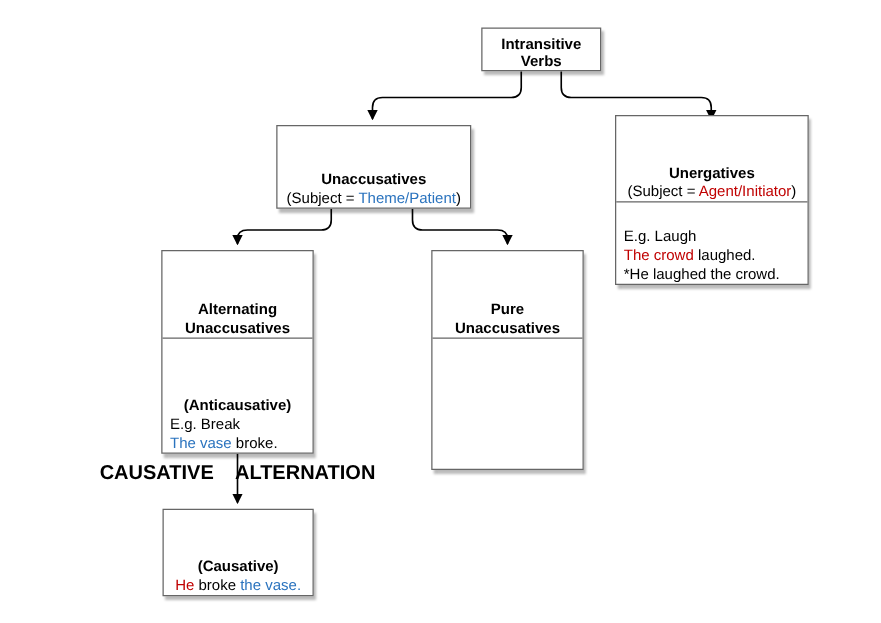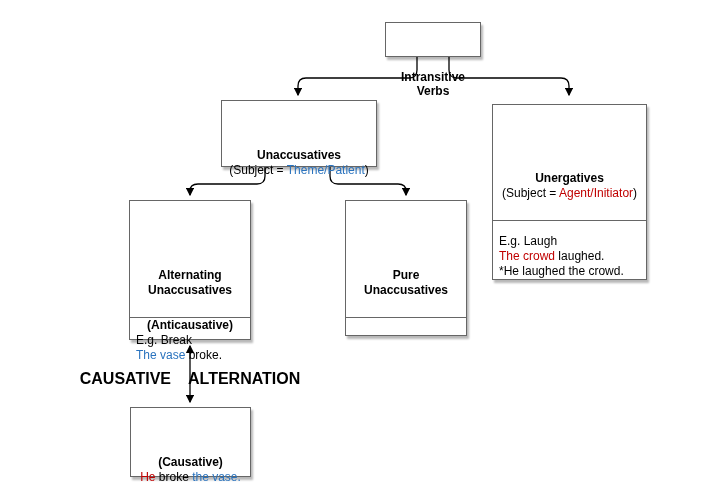--- a/index.html
+++ b/index.html
@@ -17,22 +17,22 @@
   .node {
     position: absolute;
     background: #ffffff;
     border: 1px solid var(--border);
     box-shadow: 2px 3px 2px rgba(0,0,0,0.28);
     font-size: 12px; line-height: 15px;
     display: flex; flex-direction: column;
   }
   .hdr {
     display: flex; flex-direction: column;
-    justify-content: center; align-items: center;
-    text-align: center; flex: 0 0 auto; margin-top: 47px;
+    justify-content: flex-end; align-items: center;
+    text-align: center; flex: 0 0 auto;
   }
   .hdr.divided { border-bottom: 1px solid var(--border); }
   .title { font-weight: bold; }
   .sub { white-space: nowrap; }
   .node-body {
     flex: 1 1 auto;
     display: flex; flex-direction: column; justify-content: flex-end;
     padding: 0 6px;
   }
   .line { white-space: pre-wrap; }
@@ -71,45 +71,45 @@
     </div>
   </div>
 
   <div class="node" style="left:221px; top:100px; width:156px; height:67px;">
     <div class="hdr" style="flex:1 1 auto;">
       <div class="title">Unaccusatives</div>
       <div class="sub"><span>(Subject = </span><span class="blue">Theme/Patient</span><span>)</span></div>
     </div>
   </div>
 
-  <div class="node" style="left:492px; top:104px; width:155px; height:176px;">
+  <div class="node" style="left:492px; top:92px; width:155px; height:136px;">
     <div class="hdr divided" style="height:69px;">
       <div class="title">Unergatives</div>
       <div class="sub"><span>(Subject = </span><span class="red">Agent/Initiator</span><span>)</span></div>
     </div>
     <div class="node-body">
       <div class="line">E.g. Laugh</div>
       <div class="line"><span class="red">The crowd</span><span> laughed.</span></div>
       <div class="line">*He laughed the crowd.</div>
     </div>
   </div>
 
-  <div class="node" style="left:129px; top:200px; width:122px; height:140px;">
+  <div class="node" style="left:129px; top:200px; width:122px; height:163px;">
     <div class="hdr divided" style="height:70px;">
       <div class="title">Alternating</div>
       <div class="title">Unaccusatives</div>
     </div>
     <div class="node-body">
       <div class="line center bold">(Anticausative)</div>
       <div class="line">E.g. Break</div>
       <div class="line"><span class="blue">The vase</span><span> broke.</span></div>
     </div>
   </div>
 
-  <div class="node" style="left:345px; top:200px; width:122px; height:136px;">
+  <div class="node" style="left:345px; top:200px; width:122px; height:176px;">
     <div class="hdr divided" style="height:70px;">
       <div class="title">Pure</div>
       <div class="title">Unaccusatives</div>
     </div>
     <div class="node-body">
     </div>
   </div>
 
   <div class="node" style="left:130px; top:407px; width:121px; height:70px;">
     <div class="hdr" style="flex:1 1 auto;">

